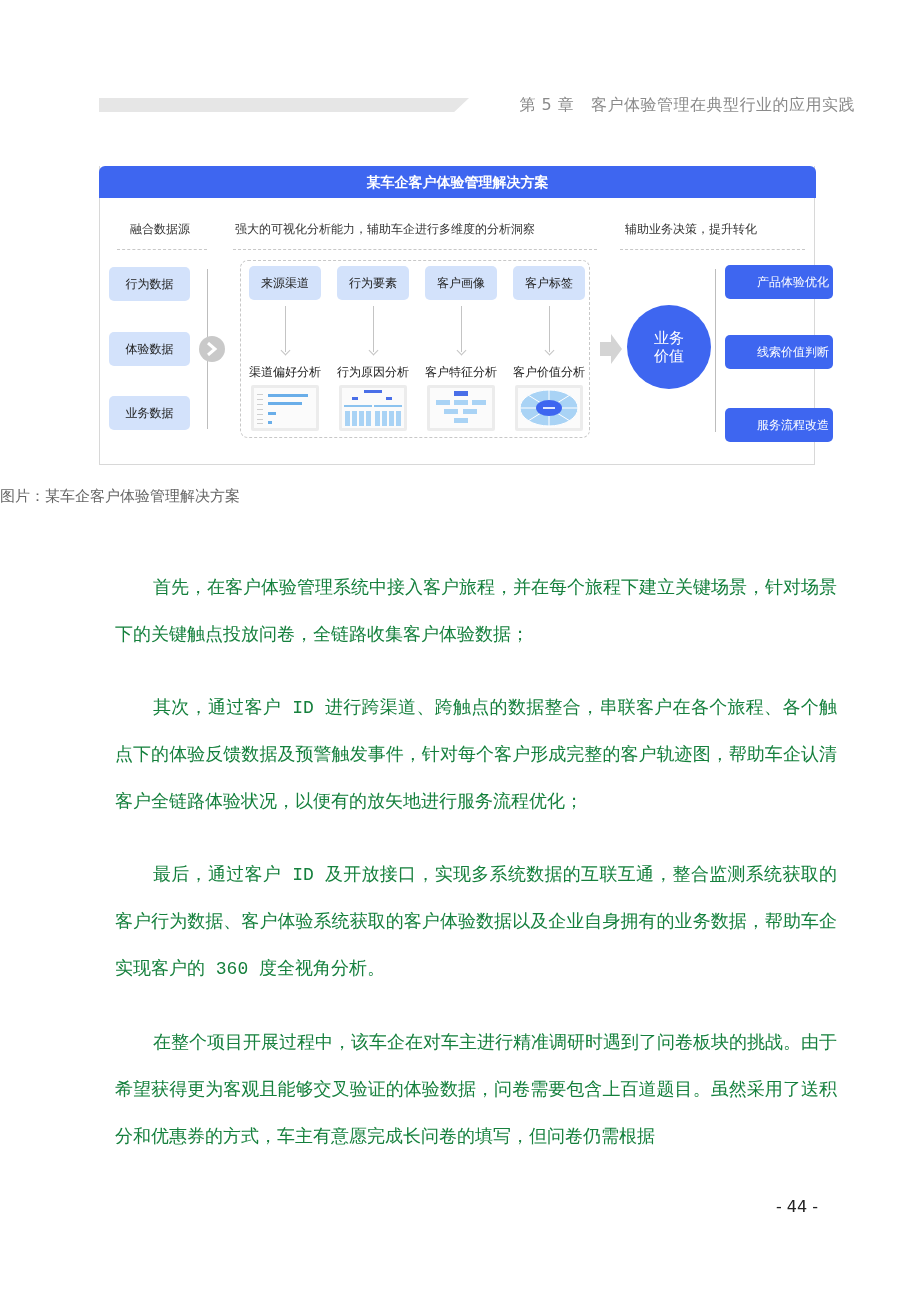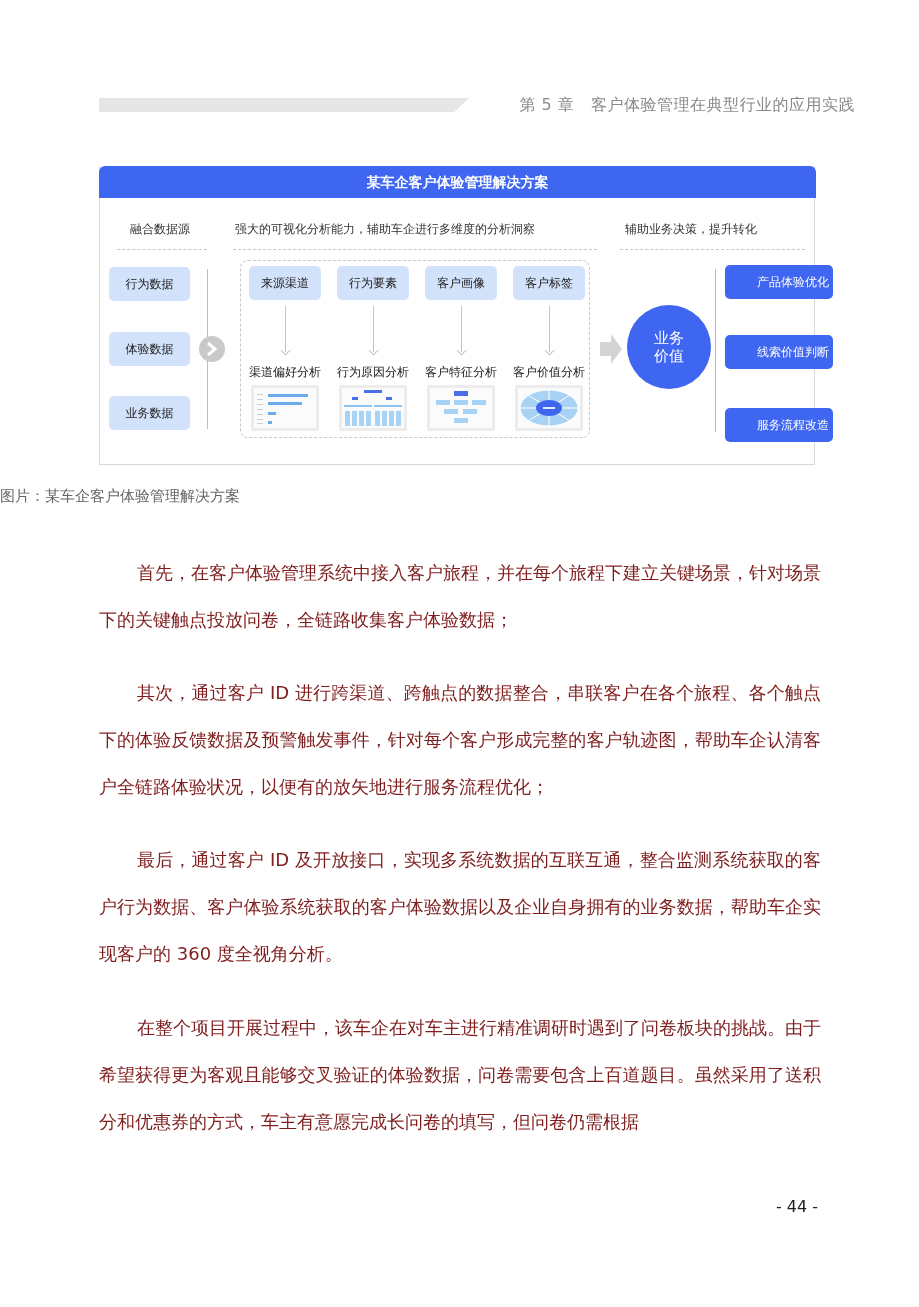--- a/index.html
+++ b/index.html
@@ -48,21 +48,21 @@
   .value-circle { position: absolute; left: 527px; top: 139px; width: 84px; height: 84px; border-radius: 50%;
          background: #3e66f0; color: #fff; font-size: 15px; text-align: center; display: flex;
          flex-direction: column; justify-content: center; line-height: 18px; }
   .out-box { position: absolute; left: 625px; width: 80px; height: 34px; background: #3e66f0;
          border-radius: 5px; color: #fff; font-size: 12px; text-align: center; line-height: 34px; padding-left: 28px; }
 
   .caption { position: absolute; left: 0; top: 487px; width: 919px; 
          font-size: 15px; color: #666; }
 
   .para { position: absolute; left: 99px; width: 722px; font-size: 18px; line-height: 47px;
-         color: #7f1d1d; text-indent: 38px; text-align: justify; margin: 0; }
+         color: #15803d; text-indent: 38px; text-align: justify; margin: 16px; font-family: Liberation Mono, monospace; }
 
   .page-num { position: absolute; left: 776px; top: 1197px; font-size: 16px; color: #222; }
 </style>
 </head>
 <body>
 
 <div class="run-header">
   <div class="bar"></div>
   <div class="title">
     <span>第 5 章</span>&nbsp;&nbsp;&nbsp;<span>客户体验管理在典型行业的应用实践</span>

